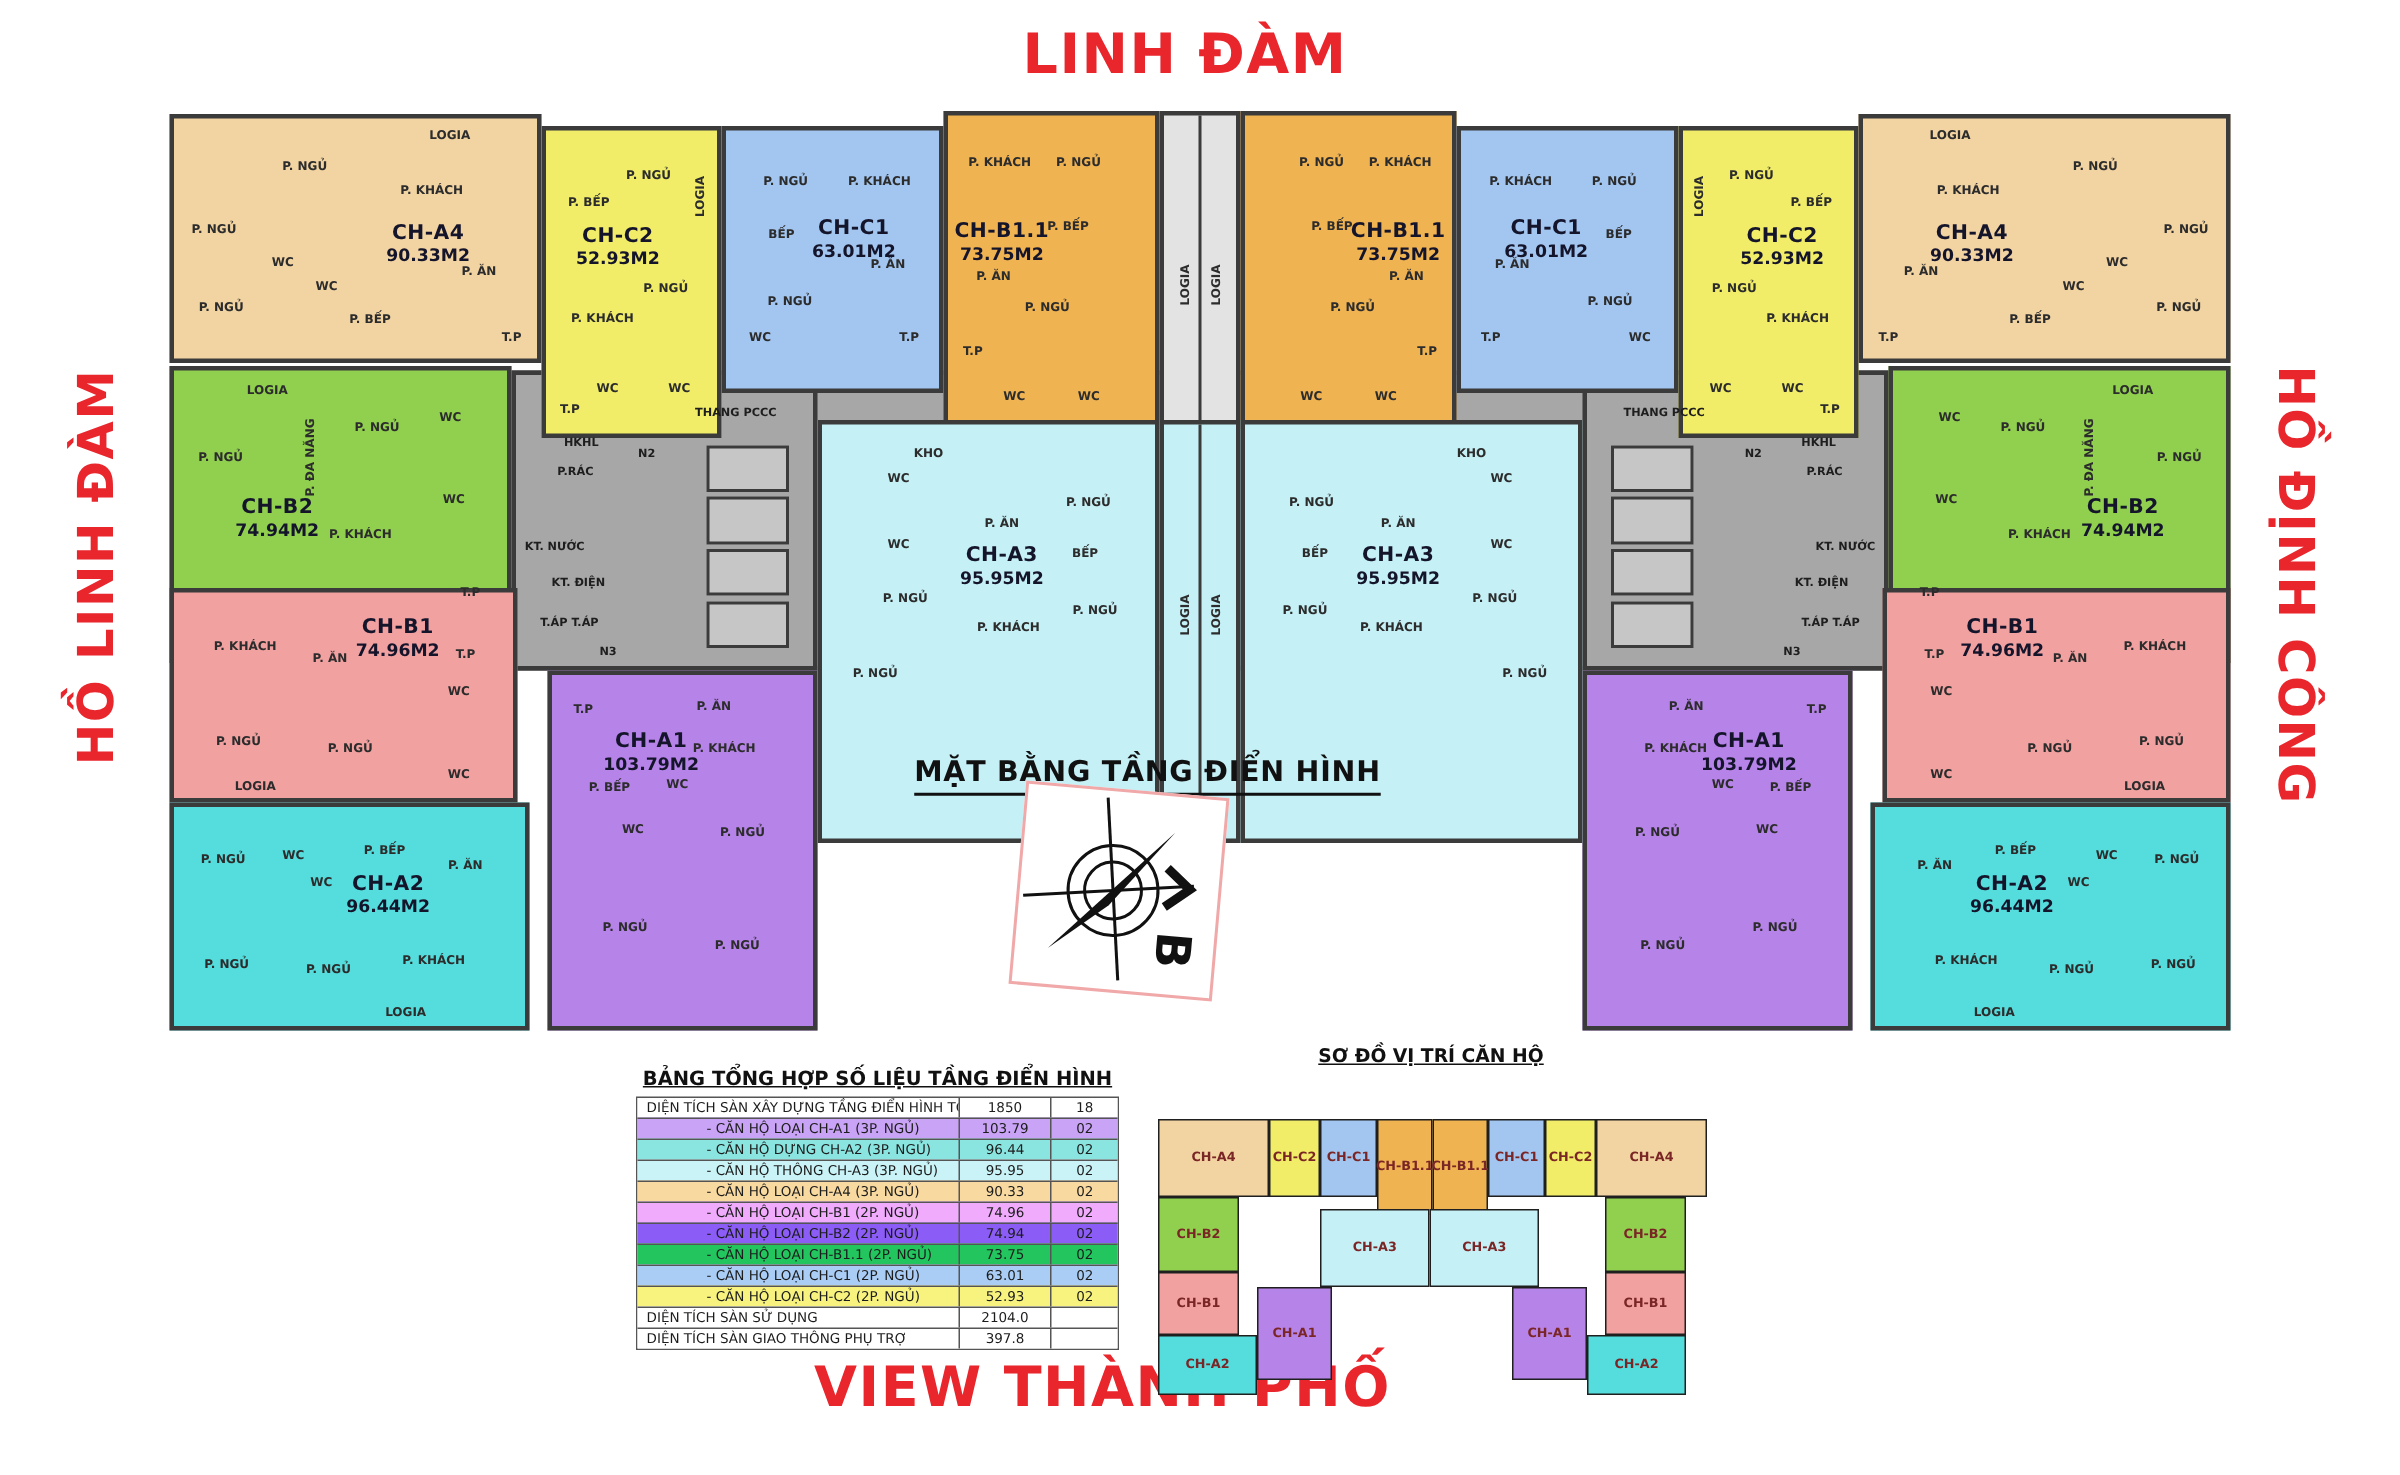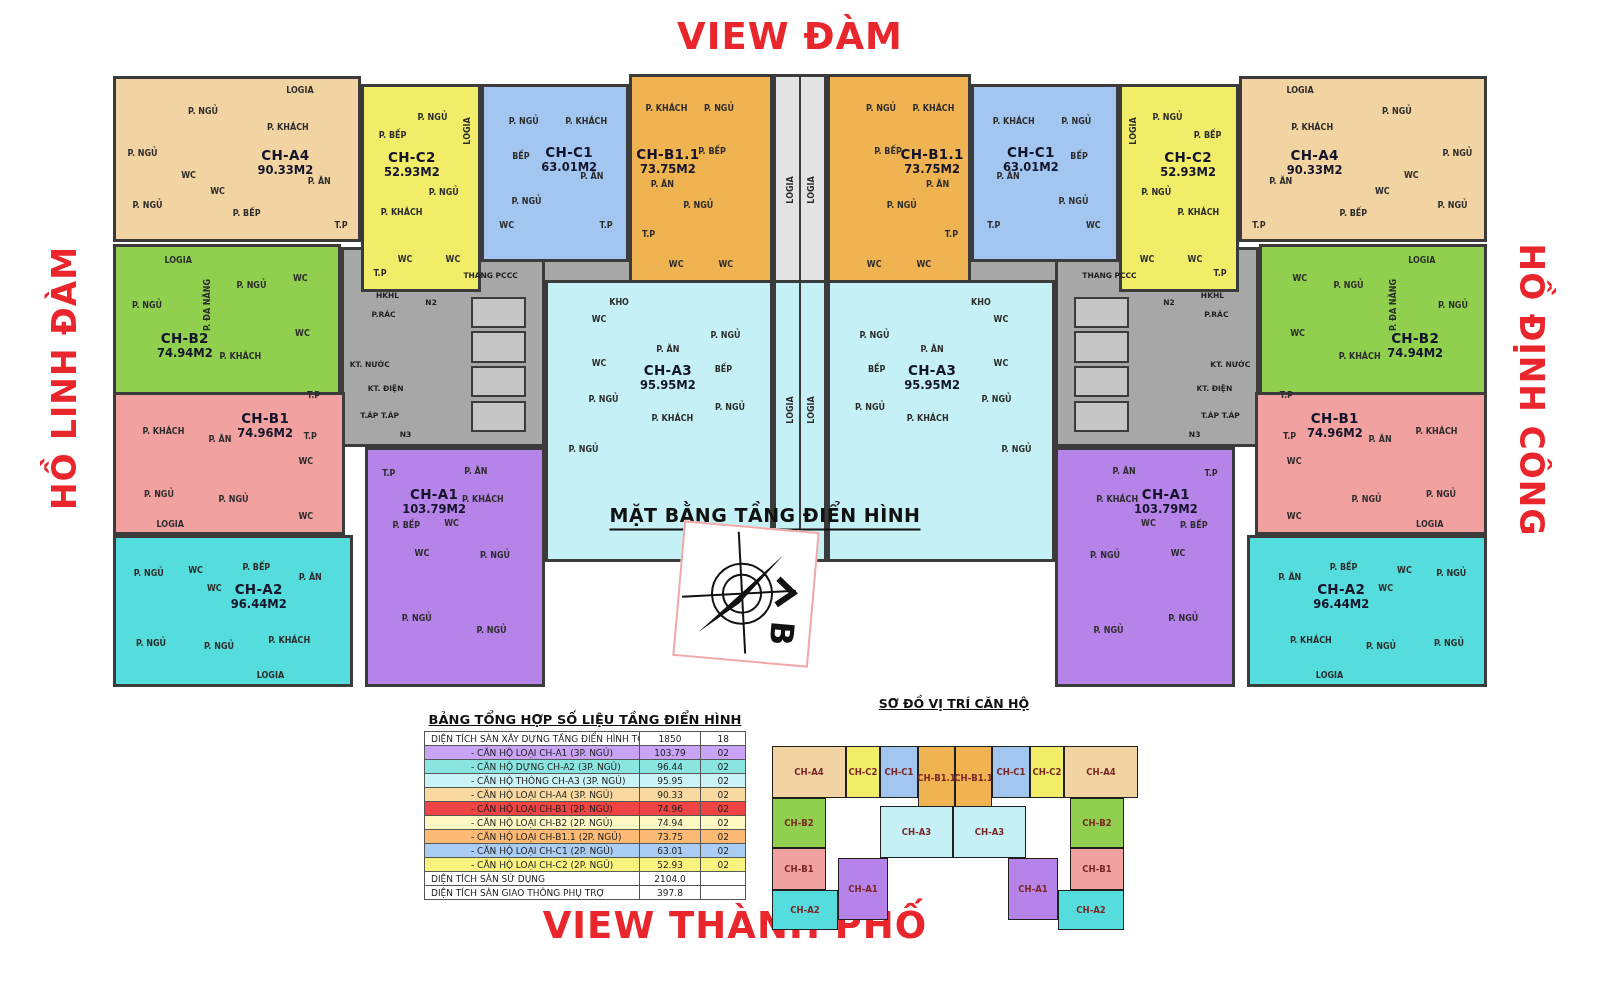--- a/index.html
+++ b/index.html
@@ -54,21 +54,21 @@
   #minimap{position:absolute;left:758px;top:696px;width:392px;height:224px;}
   #minimap-title{text-align:center;font-weight:bold;font-size:12.5px;color:#111;
     text-decoration:underline;white-space:nowrap;}
   .mm-block{position:absolute;border:1.5px solid #1f1f1f;box-sizing:border-box;
     display:flex;align-items:center;justify-content:center;
     font-size:8.5px;font-weight:bold;color:#7b2626;white-space:nowrap;}
 </style>
 </head>
 <body>
 
-<div class="red-label" id="top-label">VIEW ĐÀM</div>
+<div class="red-label" id="top-label">LINH ĐÀM</div>
 <div class="red-label" id="left-label">HỒ LINH ĐÀM</div>
 <div class="red-label" id="right-label">HỒ ĐỊNH CÔNG</div>
 <div class="red-label" id="bottom-label">VIEW THÀNH PHỐ</div>
 
 <div id="plan">
     <div class="gray-base" style="left: 341px; top: 247px; width: 918px; height: 200px;"></div>
     <div class="core" style="left: 341px; top: 247px; width: 204px; height: 200px;">
       <div class="lift" style="left: 64%; top: 24%; width: 28%; height: 16%;"></div>
       <div class="lift" style="left: 64%; top: 42%; width: 28%; height: 16%;"></div>
       <div class="lift" style="left: 64%; top: 60%; width: 28%; height: 16%;"></div>
@@ -406,31 +406,31 @@
         <div class="tr" style="background: rgb(201, 243, 247);">
           <div class="td c1 ind">- CĂN HỘ THÔNG CH-A3 (3P. NGỦ)</div>
           <div class="td c2">95.95</div>
           <div class="td c3">02</div>
         </div>
         <div class="tr" style="background: rgb(248, 217, 160);">
           <div class="td c1 ind">- CĂN HỘ LOẠI CH-A4 (3P. NGỦ)</div>
           <div class="td c2">90.33</div>
           <div class="td c3">02</div>
         </div>
-        <div class="tr" style="background: #ef4444;">
+        <div class="tr" style="background: #f0abfc;">
           <div class="td c1 ind">- CĂN HỘ LOẠI CH-B1 (2P. NGỦ)</div>
           <div class="td c2">74.96</div>
           <div class="td c3">02</div>
         </div>
-        <div class="tr" style="background: #fef9c3;">
+        <div class="tr" style="background: #8b5cf6;">
           <div class="td c1 ind">- CĂN HỘ LOẠI CH-B2 (2P. NGỦ)</div>
           <div class="td c2">74.94</div>
           <div class="td c3">02</div>
         </div>
-        <div class="tr" style="background: #fdba74;">
+        <div class="tr" style="background: #22c55e;">
           <div class="td c1 ind">- CĂN HỘ LOẠI CH-B1.1 (2P. NGỦ)</div>
           <div class="td c2">73.75</div>
           <div class="td c3">02</div>
         </div>
         <div class="tr" style="background: rgb(169, 205, 245);">
           <div class="td c1 ind">- CĂN HỘ LOẠI CH-C1 (2P. NGỦ)</div>
           <div class="td c2">63.01</div>
           <div class="td c3">02</div>
         </div>
         <div class="tr" style="background: rgb(247, 243, 126);">

